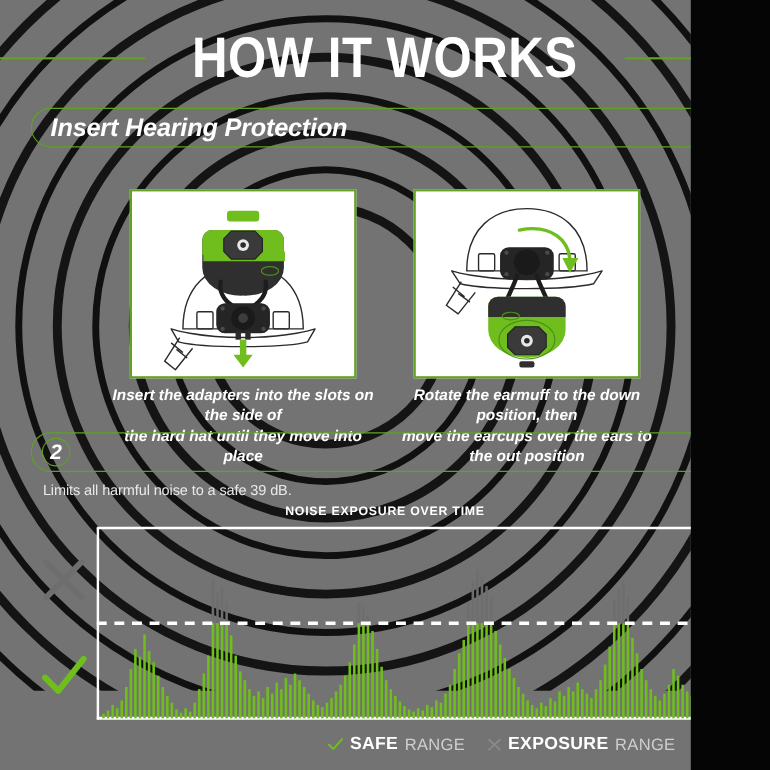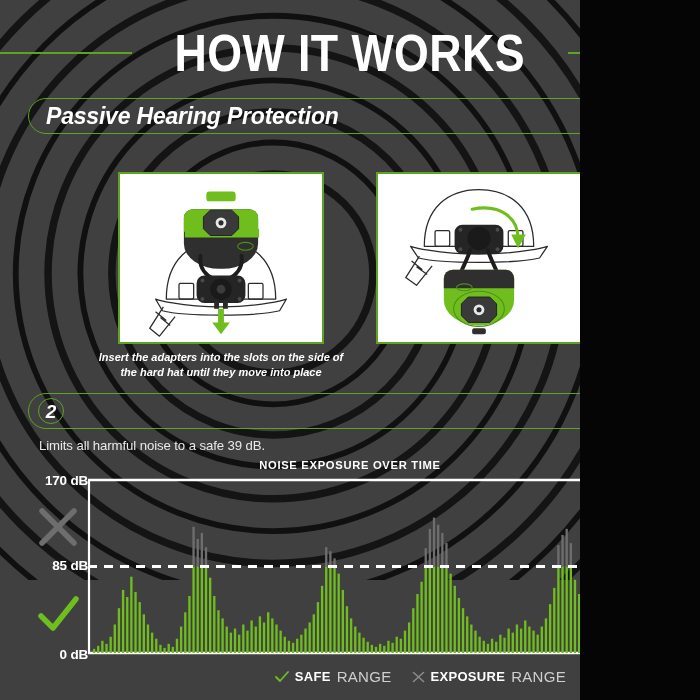--- a/index.html
+++ b/index.html
@@ -7,22 +7,22 @@
 
   html, body {
     width: 700px; height: 700px;
     background: #050505;
     font-family: "Liberation Sans", sans-serif;
     overflow: hidden;
   }
 
   #page {
     position: relative;
-    width: 580px; height: 700px;
-    background: #404040;
+    width: 628px; height: 700px;
+    background: #737373;
     overflow: hidden;
     padding-left: 41px;
   }
 
   
   #bg-rings { position: absolute; inset: 0; pointer-events: none; z-index: 0; }
 
   
   .header {
     position: absolute; top: 22px; left: 0; width: 700px; height: 62px;
@@ -90,21 +90,21 @@
     background: #ffffff;
     border: 2px solid #5FA224;
     z-index: 2;
   }
   #panel-left  { left: 118px; }
   #panel-right { left: 376px; }
 
   .panel-caption {
     position: absolute; top: 350px; width: 250px;
     text-align: center; color: #ffffff;
-    font-size: 11px; font-weight: 700; font-style: italic;
+    font-size: 14px; font-weight: 700; font-style: italic;
     line-height: 1.32; z-index: 2;
   }
   #cap-left  { left: 96px; }
   #cap-right { left: 354px; }
 
   
   .chart-title {
     position: absolute; top: 459px; left: 0; width: 700px;
     text-align: center; color: #ffffff;
     font-size: 11.2px; font-weight: 700; letter-spacing: 0.7px;
@@ -130,21 +130,21 @@
   .range-icon { position: absolute; left: 36px; width: 44px; height: 44px; z-index: 3; }
   #icon-danger { top: 505px; }
   #icon-safe   { top: 592px; }
 
   
   .legend {
     position: absolute; right: 14px; top: 668px;
     display: flex; align-items: center; gap: 20px; z-index: 3;
   }
   .legend-item { display: flex; align-items: center; gap: 6px; }
-  .legend-strong { color: #ffffff; font-size: 13px; font-weight: 700; letter-spacing: 0.3px; }
+  .legend-strong { color: #ffffff; font-size: 16px; font-weight: 700; letter-spacing: 0.3px; }
   .legend-weak   { color: #cfcfcf; font-size: 15px; font-weight: 400; letter-spacing: 0.3px; }
 </style>
 </head>
 <body>
 
 <div id="page">
 
   <svg id="bg-rings" viewBox="0 0 700 700" preserveAspectRatio="none">
     <g fill="none" stroke="#141414" stroke-width="9">
       <circle cx="330" cy="330" r="120"></circle>
@@ -163,21 +163,21 @@
     </g>
   </svg>
 
   <div class="header">
     <div class="header-rule"></div>
     <div class="header-title">HOW IT WORKS</div>
     <div class="header-rule"></div>
   </div>
 
   <div class="section-pill" id="pill-1">
-    <div class="pill-title">Passive Hearing Protection</div>
+    <div class="pill-title">Insert Hearing Protection</div>
   </div>
 
   <div class="panel" id="panel-left">
     <svg viewBox="0 0 206 172" width="202" height="168">
 
       <g fill="none" stroke="#2b2b2b" stroke-width="1.3" stroke-linejoin="round">
         <path d="M47 128 C47 88, 72 68, 103 68 C134 68, 159 88, 159 128 Z"></path>
         <path d="M36 128 C36 128, 60 136, 103 136 C146 136, 170 128, 170 128 L163 140 C140 146, 66 146, 43 140 Z"></path>
         <rect x="60" y="112" width="15" height="16" rx="1.5"></rect>
         <rect x="131" y="112" width="15" height="16" rx="1.5"></rect>
@@ -267,33 +267,32 @@
         <circle cx="103" cy="139" r="2.6" fill="#2b2b2b"></circle>
       </g>
       <rect x="96" y="158" width="14" height="6" rx="2" fill="#2f2f2f"></rect>
 
       <g fill="none" stroke="#6FBE1E" stroke-width="3.2" stroke-linecap="round">
         <path d="M96 36 C126 30, 144 46, 143 68"></path>
       </g>
       <path d="M136 62 L143 76 L151 62 Z" fill="#6FBE1E"></path>
     </svg>
   </div>
+  <div class="panel-caption" id="cap-right">
+    <span>Rotate the earmuff to the down position, then</span><br>
+    <span>move the earcups over the ears to the out position</span>
+  </div>
 
   <div class="section-pill" id="pill-2">
     <div class="pill-badge">2</div>
   </div>
   <div class="section-sub" id="sub-2">Limits all harmful noise to a safe 39 dB.</div>
 
   <div class="chart-title">NOISE EXPOSURE OVER TIME</div>
 
-  <div class="axis-label-box">
-    <div class="axis-label" id="lbl-170">170 dB</div>
-    <div class="axis-label" id="lbl-85">85 dB</div>
-    <div class="axis-label" id="lbl-0">0 dB</div>
-  </div>
 
   <svg class="range-icon" id="icon-danger" viewBox="0 0 44 44">
     <g stroke="#6E6E6E" stroke-width="5.5" stroke-linecap="round">
       <line x1="6" y1="6" x2="38" y2="38"></line>
       <line x1="38" y1="6" x2="6" y2="38"></line>
     </g>
   </svg>
 
   <svg class="range-icon" id="icon-safe" viewBox="0 0 44 44">
     <polyline points="5,24 17,36 40,7" fill="none" stroke="#6FBE1E" stroke-width="5.5" stroke-linecap="round" stroke-linejoin="round"></polyline>

